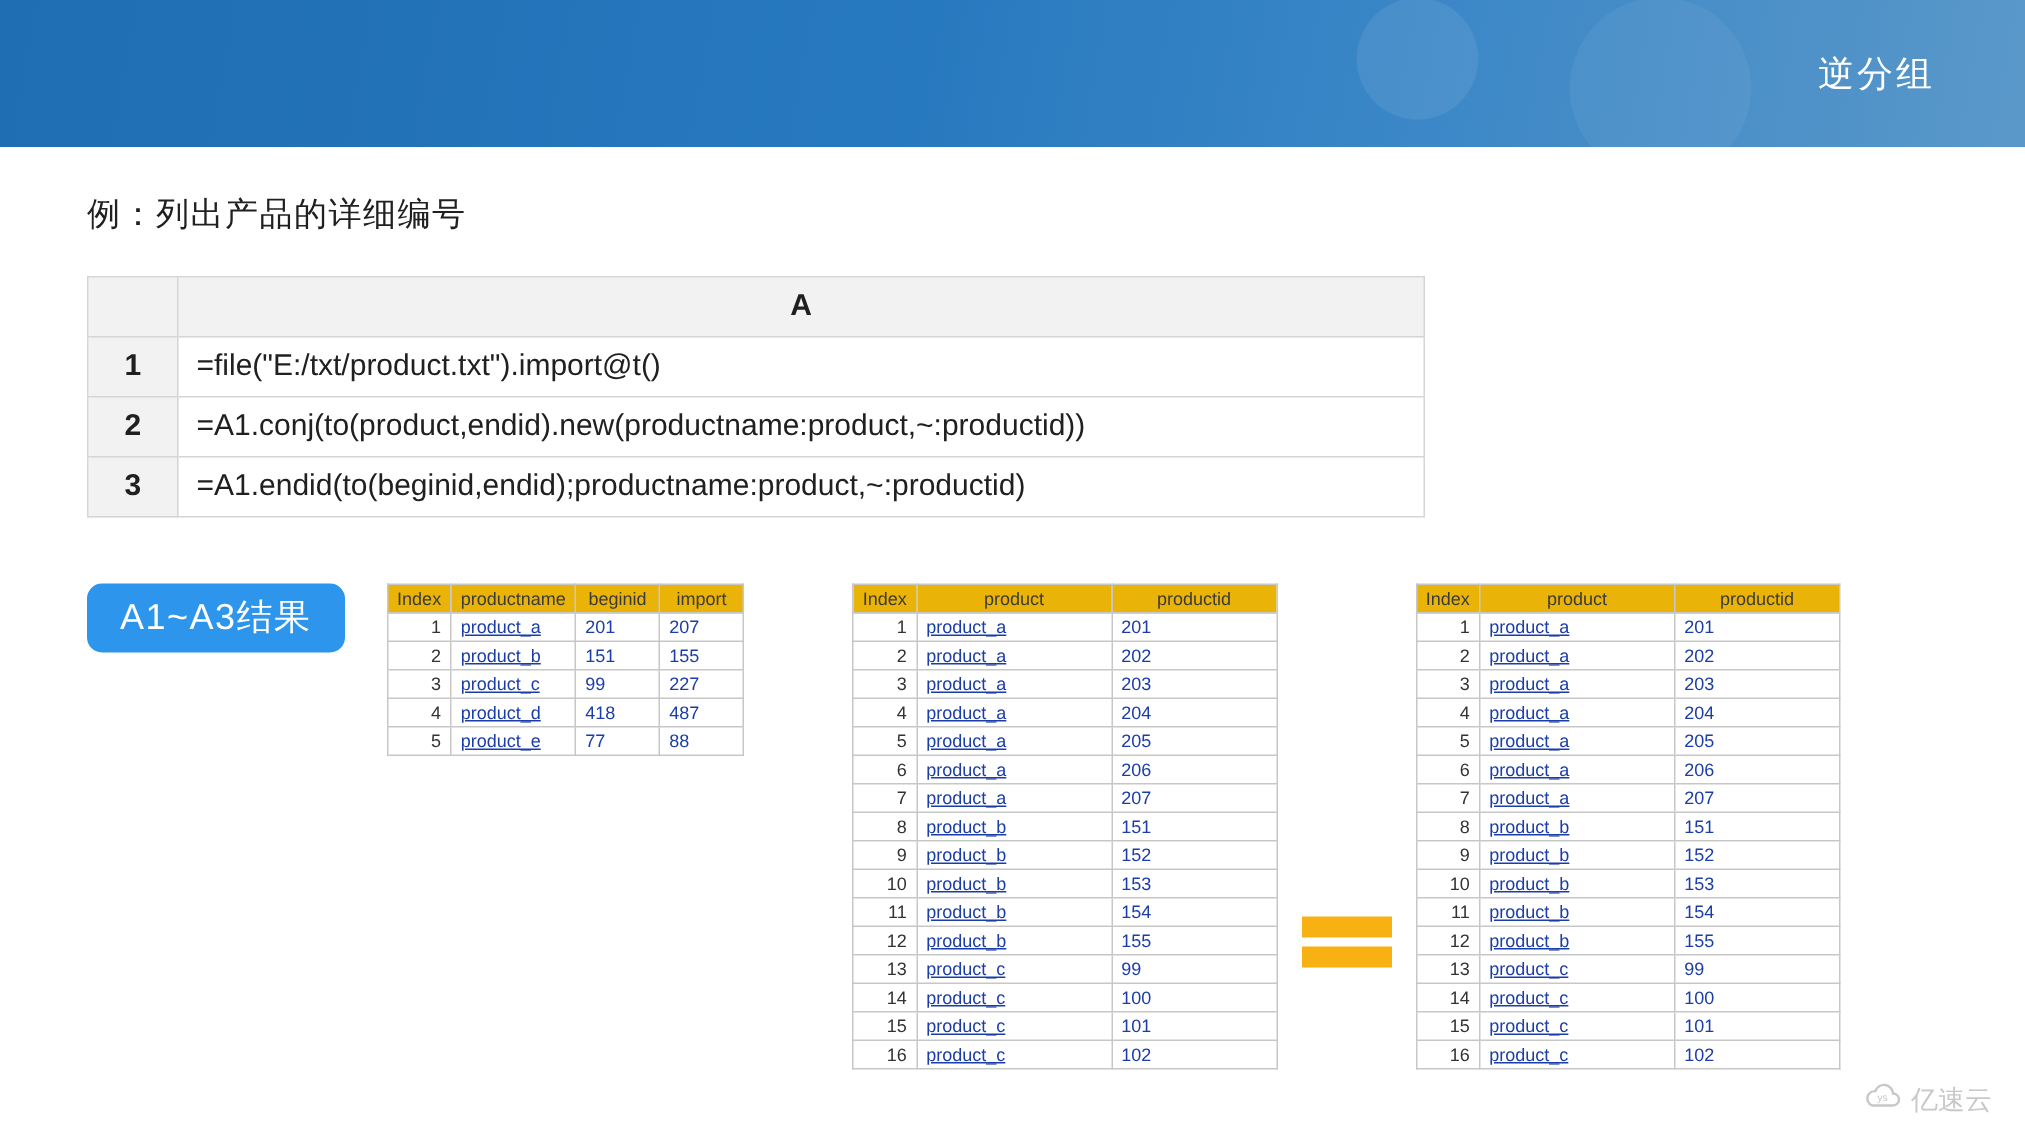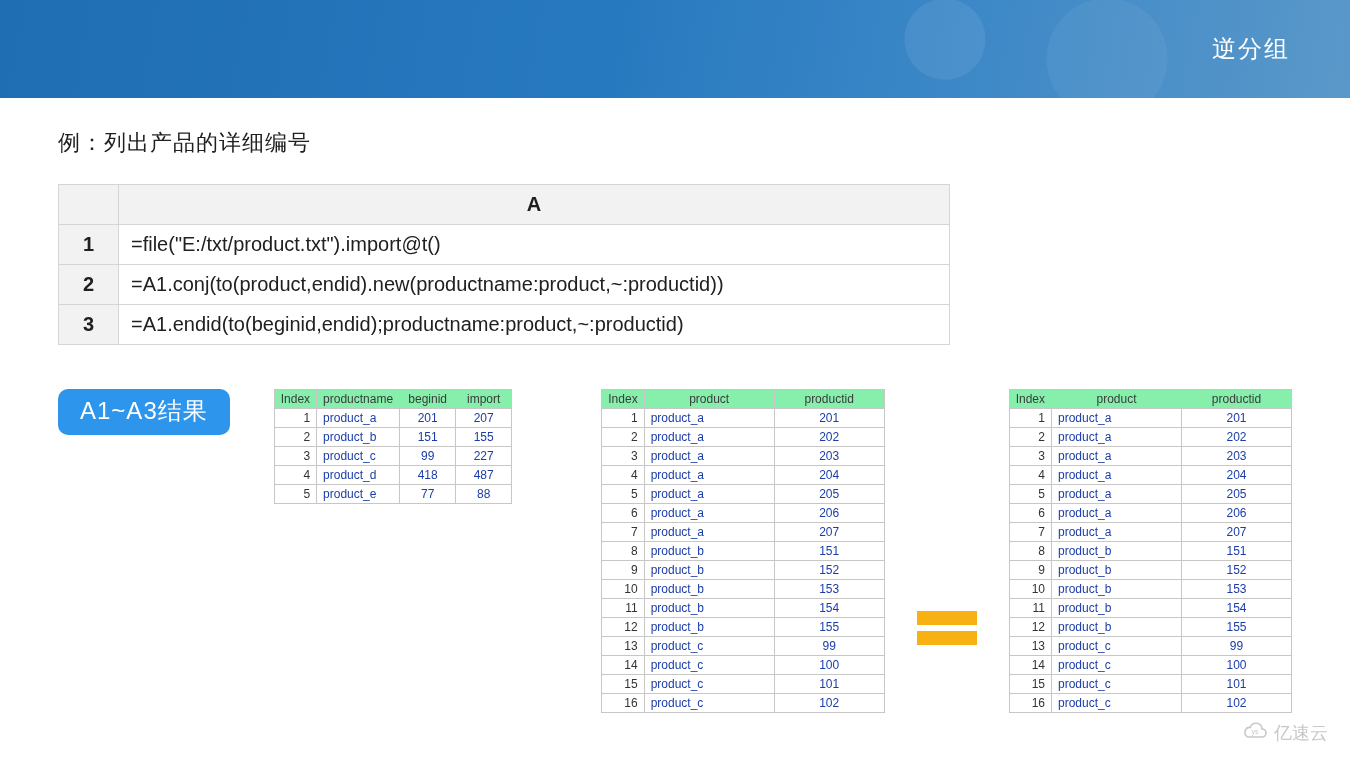--- a/index.html
+++ b/index.html
@@ -69,21 +69,21 @@
     width: 60px;
   }
   .code-sheet .cell {
     font-family: Arial, sans-serif;
   }
 
   .results {
     margin-top: 44px;
     display: flex;
     align-items: flex-start;
-    gap: 32px;
+    gap: 16px;
   }
   .badge {
     background: #2d95eb;
     color: #fff;
     font-size: 24px;
     padding: 6px 22px 8px 22px;
     border-radius: 10px;
     letter-spacing: 1px;
     white-space: nowrap;
     margin-right: 12px;
@@ -96,36 +96,37 @@
     color: #222;
     background: #fff;
   }
   .mini-table th, .mini-table td {
     border: 1px solid #c7c7c7;
     padding: 2px 6px;
     height: 18px;
     white-space: nowrap;
   }
   .mini-table thead th {
-    background: #86efac;
+    background: #eab308;
     color: #3b3b3b;
     text-align: center;
     font-weight: normal;
   }
   .mini-table .idx {
     text-align: right;
     width: 34px;
     color: #333;
   }
   .mini-table .num {
-    text-align: center;
+    text-align: left;
     color: #1b3da8;
   }
   .mini-table .link {
     color: #1b3da8;
+    text-decoration: underline;
     text-align: left;
   }
   .mini-table.t2 .link, .mini-table.t3 .link { min-width: 130px; }
   .mini-table.t2 .num, .mini-table.t3 .num { min-width: 110px; }
   .mini-table.t1 .num { min-width: 56px; }
 
   .eq-wrap {
     display: flex;
     flex-direction: column;
     gap: 6px;

